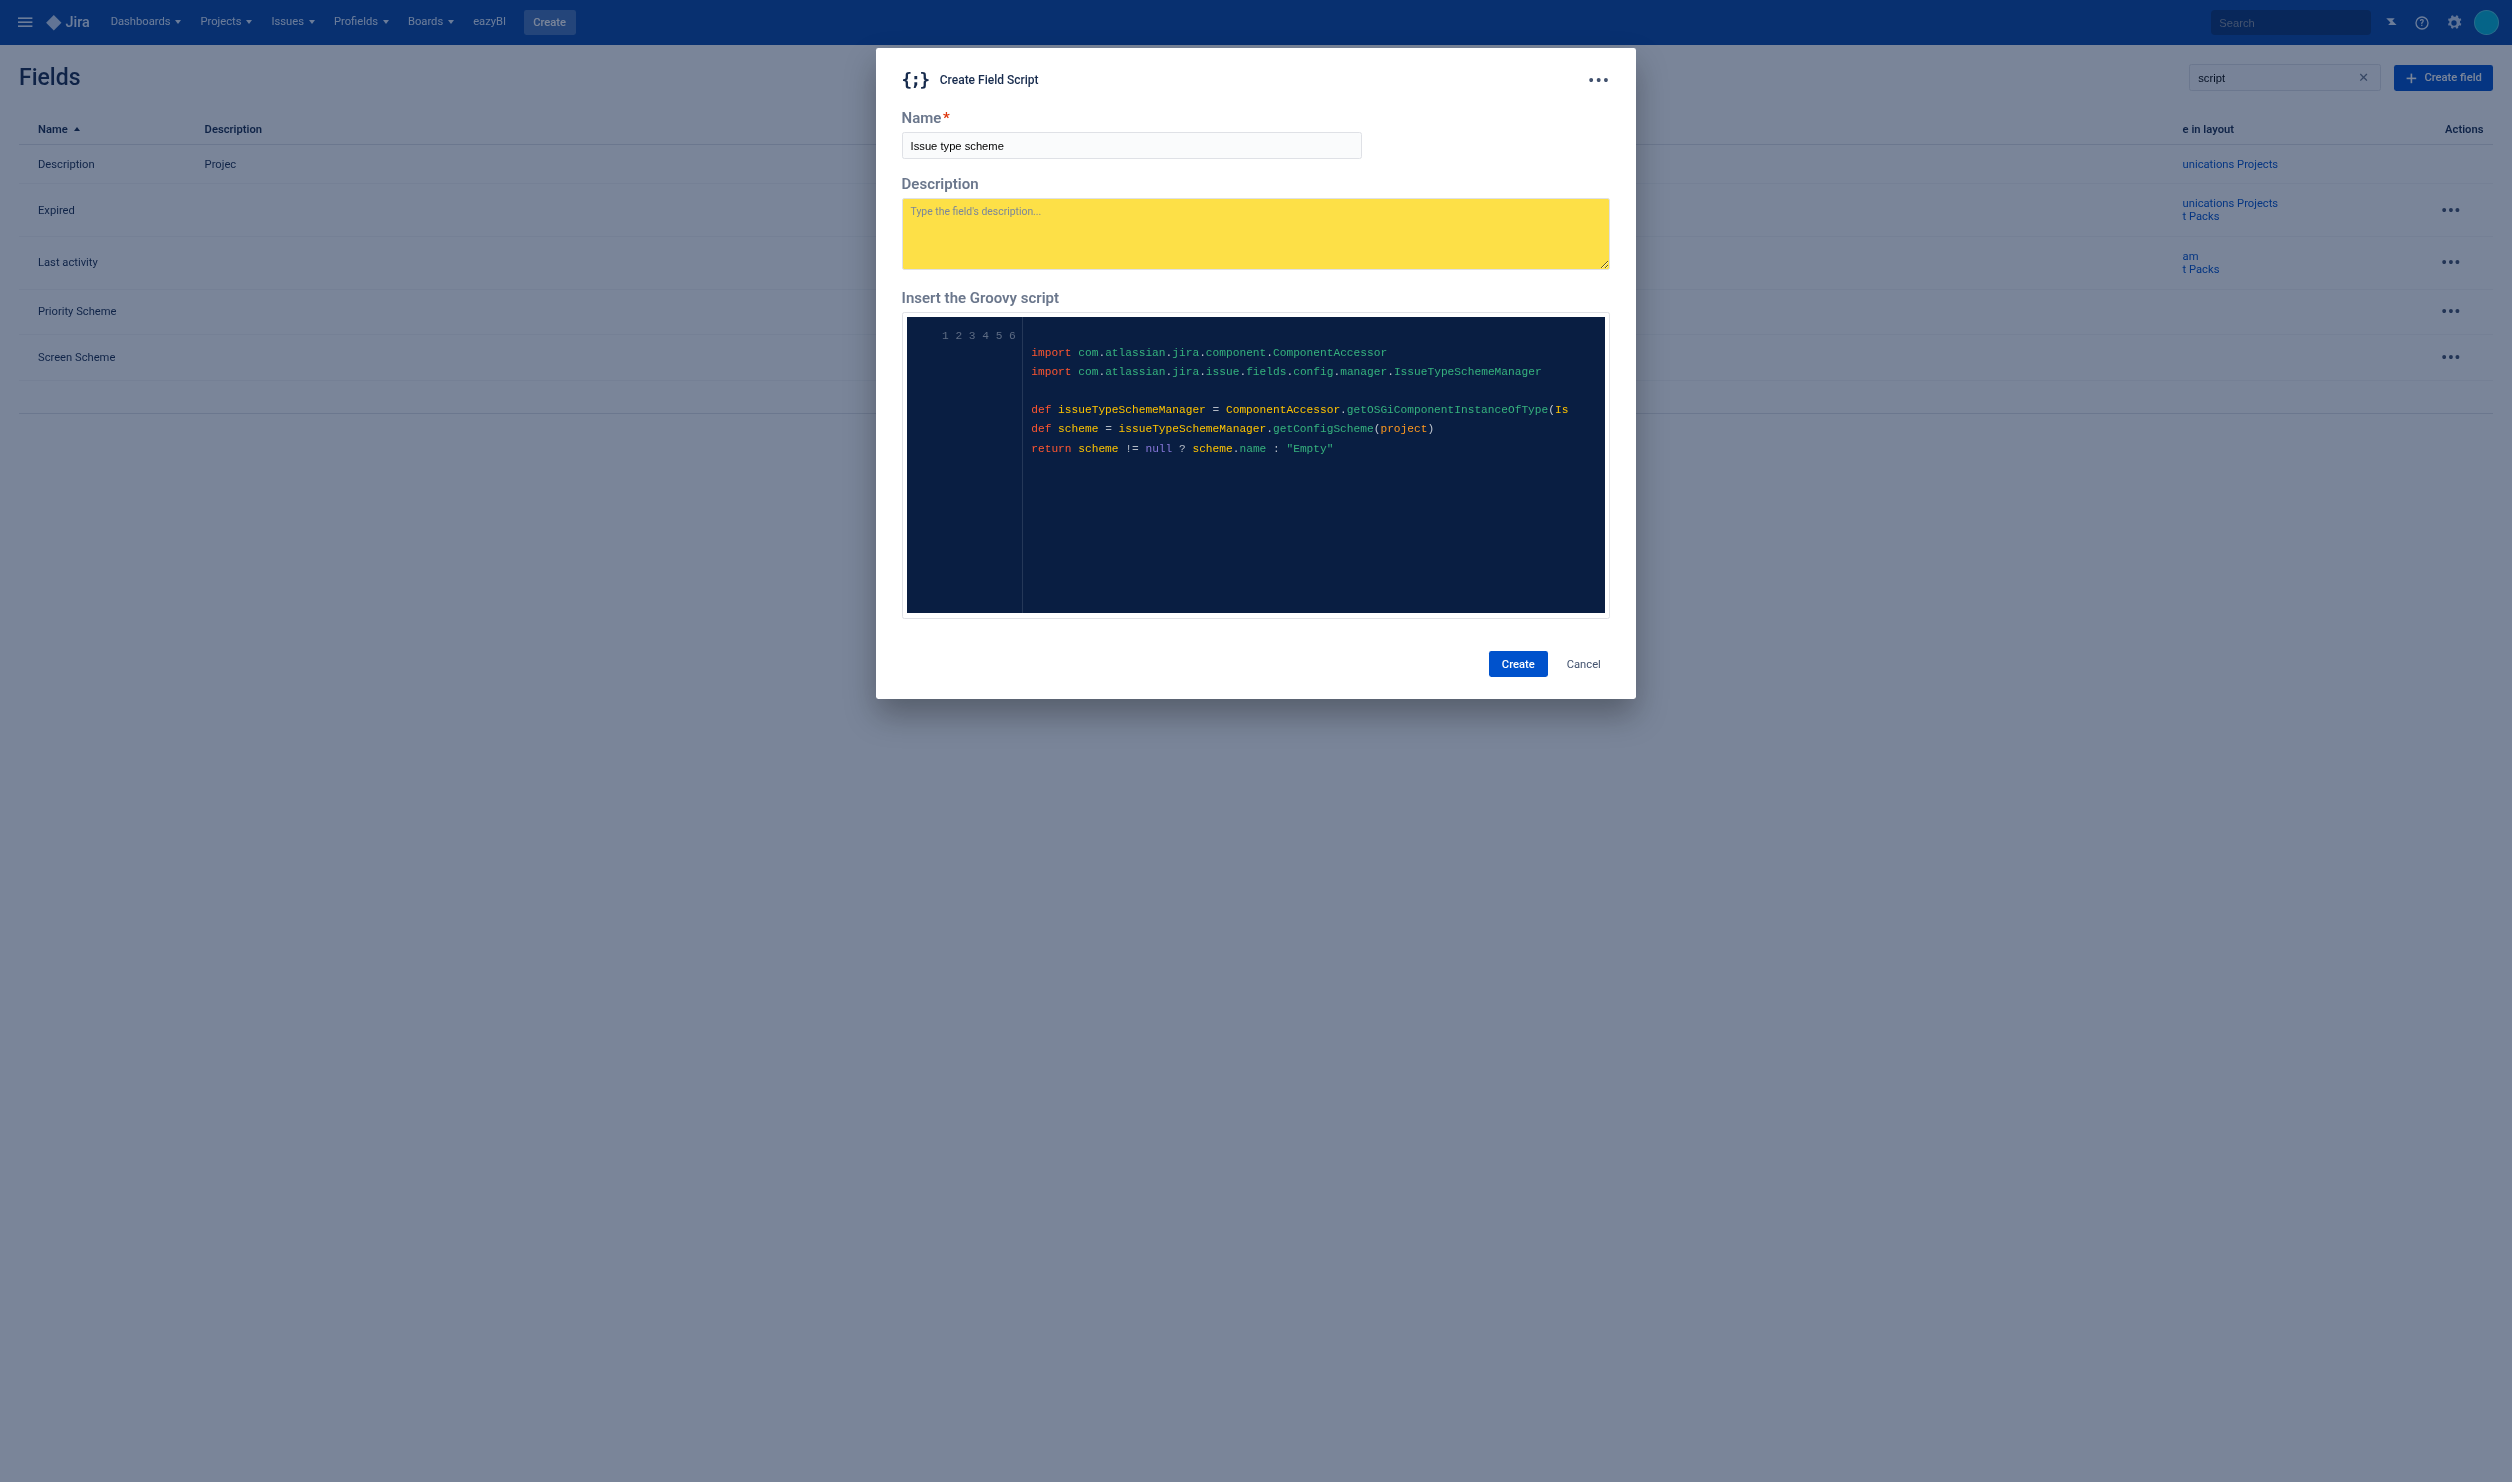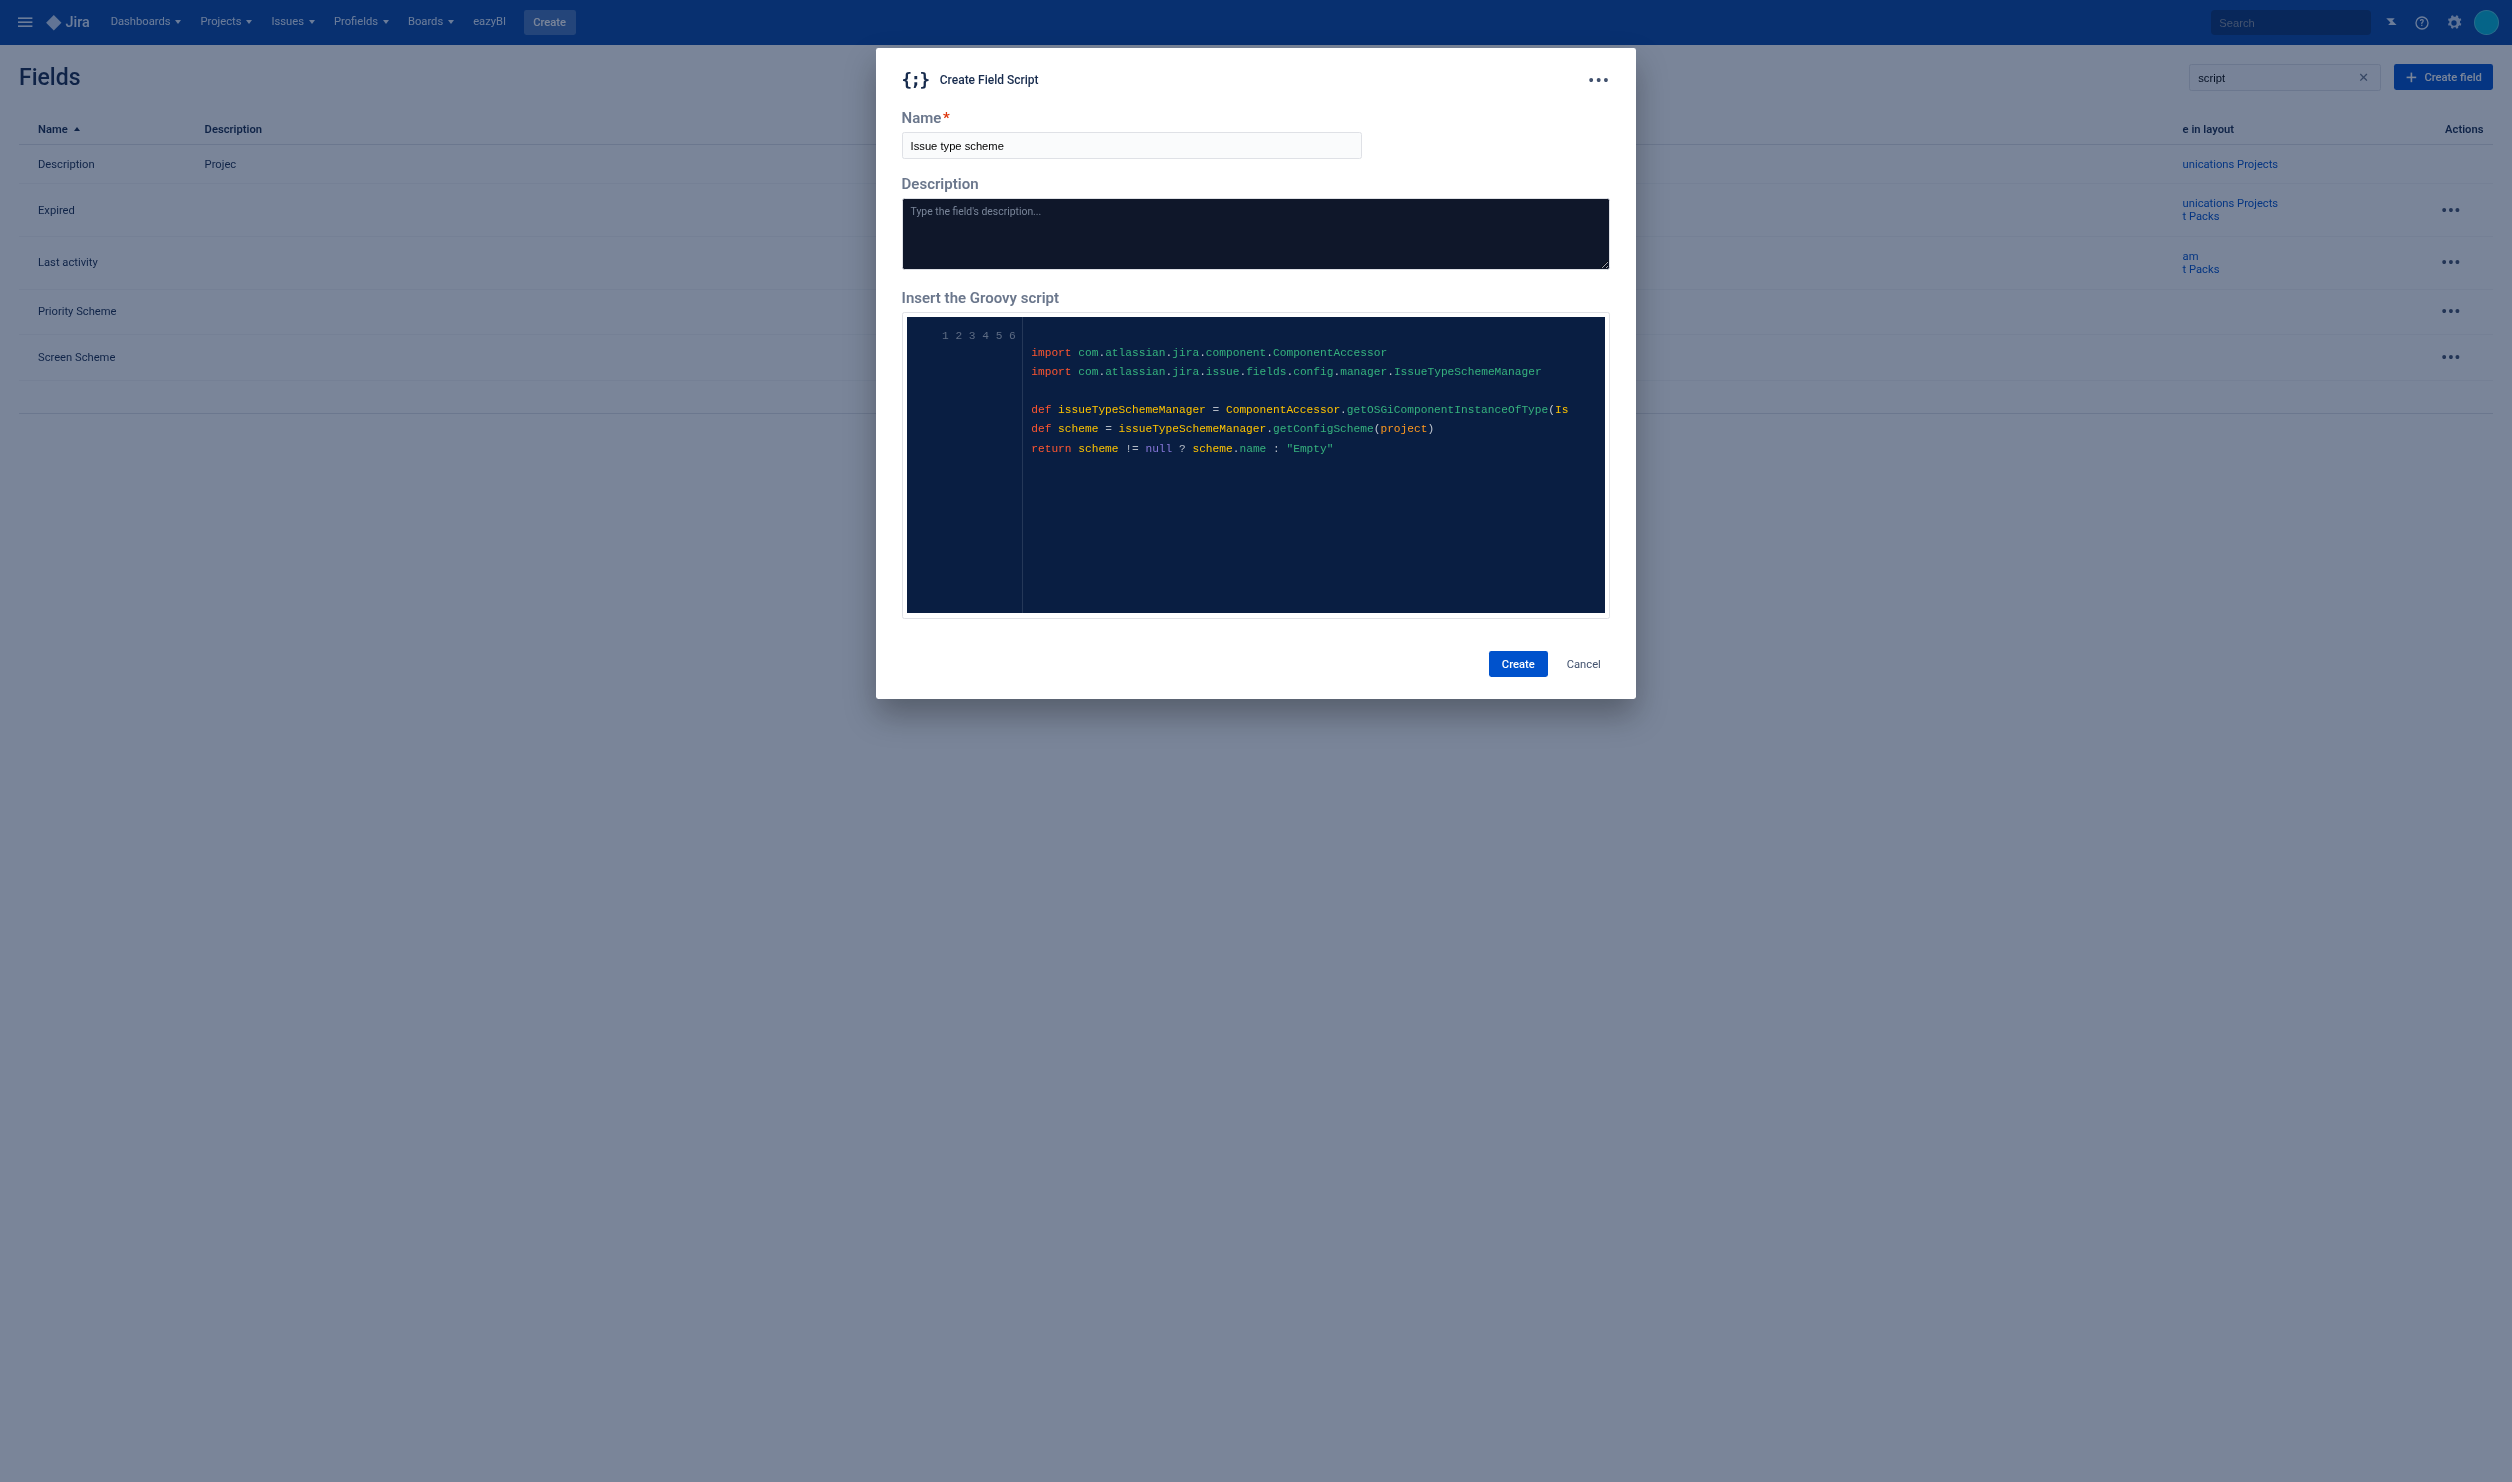--- a/index.html
+++ b/index.html
@@ -126,21 +126,21 @@
     }
     .page-title {
       font-size: 23px;
       font-weight: 500;
       color: #172B4D;
     }
     .page-actions {
       margin-left: auto;
       display: flex;
       gap: 12.8px;
-      align-items: flex-start;
+      align-items: flex-end;
     }
     .filter-input {
       border: 1.6px solid #DFE1E6;
       border-radius: 2.4px;
       padding: 4.8px 8px;
       width: 192px;
       display: flex;
       align-items: center;
       background: #FAFBFC;
     }
@@ -284,21 +284,21 @@
       background: #FAFBFC;
       margin-bottom: 16px;
     }
     .textarea {
       width: 100%;
       border: 1.6px solid #DFE1E6;
       border-radius: 2.4px;
       padding: 6.4px 8px;
       font-size: 10.4px;
       outline: none;
-      background: #0f172a;
+      background: #fde047;
       resize: both;
       height: 72px;
       margin-bottom: 16px;
       color: #5E6C84;
       font-family: inherit;
     }
     .textarea::placeholder { color: #7A869A; }
     
     
     .code-editor {

